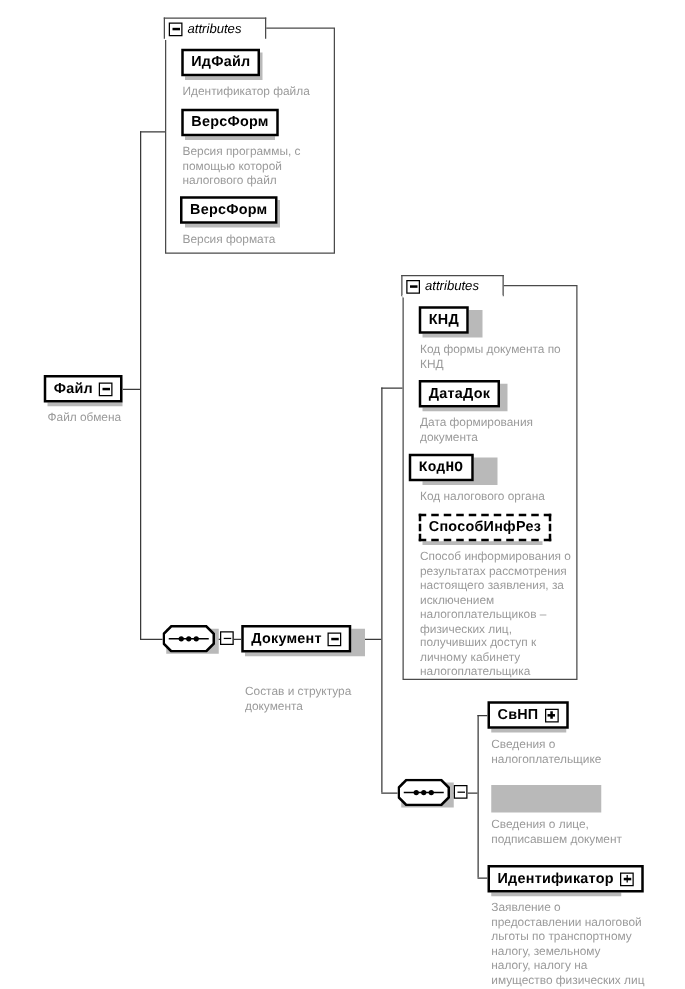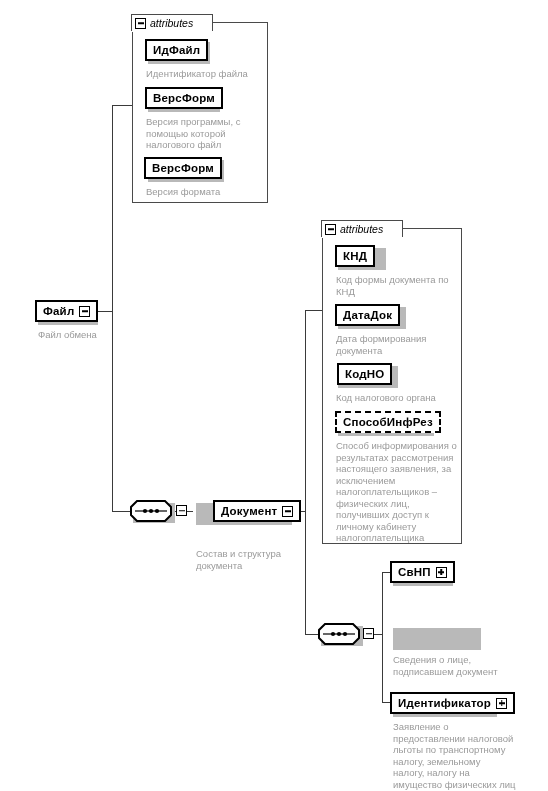--- a/index.html
+++ b/index.html
@@ -167,21 +167,21 @@
       <circle cx="27" cy="11" r="2.1" fill="#000000"></circle>
     </svg>
   </div>
   <div class="hline" style="left:171px; top:511px; width:5px;"></div>
   <span class="expander standalone" style="left:176px; top:505px;">
     <span class="hbar"></span>
   </span>
   <div class="hline" style="left:187px; top:511px; width:6px;"></div>
 
   <div class="nshadow" style="left:196px; top:503px; width:96px; height:22px;"></div>
-  <div class="node" style="left:193px; top:500px;margin-left:20px;">
+  <div class="node" style="left:193px; top:500px;">
     <span>Документ</span>
     <span class="expander">
       <span class="hbar"></span>
     </span>
   </div>
   <div class="desc" style="left:196px; top:522px; width:110px;margin-top:26px;">Состав и структура
 документа</div>
 
   <div class="hline" style="left:289px; top:511px; width:16px;"></div>
 
@@ -208,21 +208,21 @@
 КНД</div>
 
   <div class="nshadow" style="left:338px; top:307px; width:68px; height:22px;"></div>
   <div class="node" style="left:335px; top:304px;">
     <span>ДатаДок</span>
   </div>
   <div class="desc" style="left:336px; top:333px; width:122px;">Дата формирования
 документа</div>
 
   <div class="nshadow" style="left:338px; top:366px; width:60px; height:22px;"></div>
-  <div class="node" style="left:337px; top:363px;">
+  <div class="node" style="left:327px; top:363px;font-family:Liberation Mono, monospace;">
     <span>КодНО</span>
   </div>
   <div class="desc" style="left:336px; top:392px; width:128px;">Код налогового органа</div>
 
   <div class="nshadow" style="left:338px; top:414px; width:96px; height:22px;"></div>
   <div class="node dashed" style="left:335px; top:411px;">
     <span>СпособИнфРез</span>
   </div>
   <div class="desc" style="left:336px; top:440px; width:126px;">Способ информирования о
 результатах рассмотрения
@@ -255,20 +255,22 @@
   <div class="hline" style="left:382px; top:702px; width:8px;"></div>
 
   <div class="nshadow" style="left:393px; top:564px; width:60px; height:22px;"></div>
   <div class="node" style="left:390px; top:561px;">
     <span>СвНП</span>
     <span class="expander">
       <span class="hbar"></span>
         <span class="vbar"></span>
     </span>
   </div>
+  <div class="desc" style="left:393px; top:590px; width:120px;">Сведения о
+налогоплательщике</div>
 
   <div class="nshadow" style="left:393px; top:628px; width:88px; height:22px;"></div>
   <div class="desc" style="left:393px; top:654px; width:130px;">Сведения о лице,
 подписавшем документ</div>
 
   <div class="nshadow" style="left:393px; top:695px; width:104px; height:22px;"></div>
   <div class="node" style="left:390px; top:692px;">
     <span>Идентификатор</span>
     <span class="expander">
       <span class="hbar"></span>

